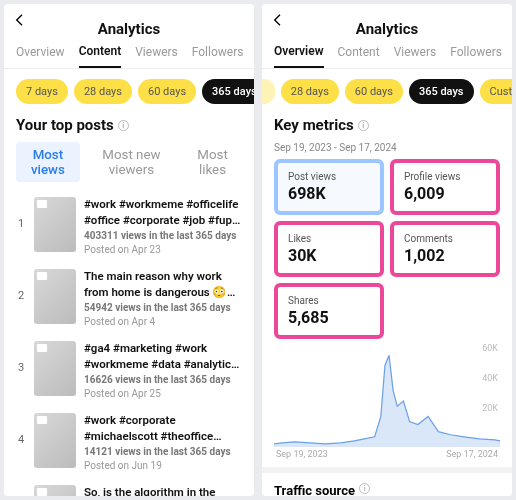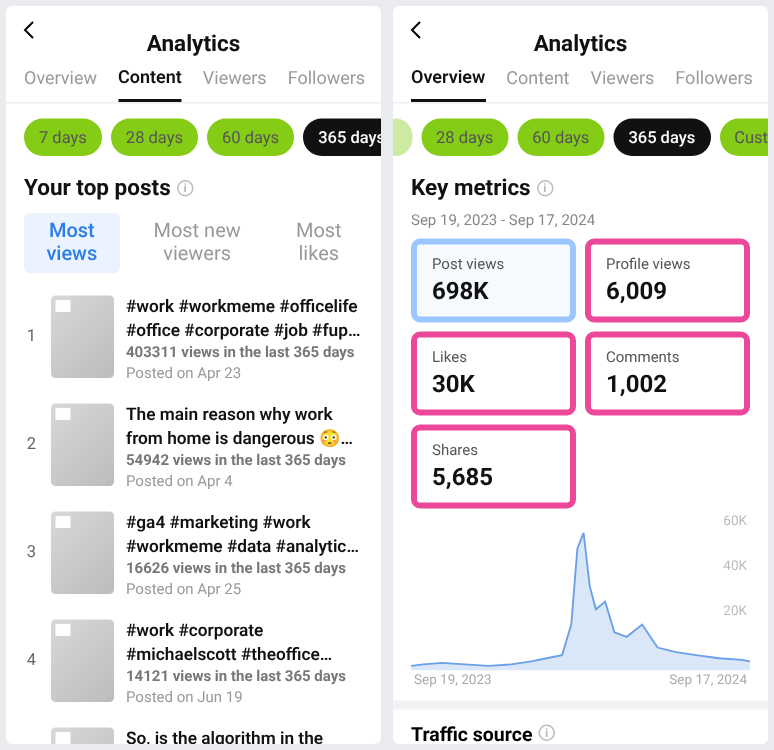--- a/index.html
+++ b/index.html
@@ -6,21 +6,21 @@
   body { background: #e9ebee; width: 516px; height: 500px; overflow: hidden; display:flex; gap:8px; padding:4px;}
   .phone { background:#fff; border-radius:4px; flex:1; height:492px; overflow:hidden; position:relative;}
   .hdr { display:flex; align-items:flex-end; justify-content:center; position:relative; height:34px; }
   .back { position:absolute; left:8px; top:8px; }
   .back svg { width:16px; height:16px; stroke:#000; stroke-width:2; fill:none;}
   .title { font-size:15px; font-weight:700; color:#111;}
   .tabs { display:flex; gap:14px; padding:0 12px; border-bottom:1px solid #eee; font-size:12px; color:#9a9a9a;align-items:center;}
   .tab { padding:6px 0 8px 0; cursor:pointer; }
   .tab.active { color:#111; font-weight:600; border-bottom:2px solid #111; }
   .seg { display:flex; gap:6px; padding:10px 12px; overflow:hidden; }
-  .seg-btn { background:#84cc16; color:#555; font-size:11px; padding:6px 10px; border-radius:14px; border:none; white-space:nowrap; cursor:pointer;}
+  .seg-btn { background:#fde047; color:#555; font-size:11px; padding:6px 10px; border-radius:14px; border:none; white-space:nowrap; cursor:pointer;}
   .seg-btn.dark { background:#111; color:#fff; font-weight:500;}
   .section-title { font-size:15px; font-weight:700; padding:2px 12px 8px 12px; color:#111; display:flex; align-items:center; gap:4px;}
   .info { width:11px; height:11px; border:1px solid #bbb; border-radius:50%; display:inline-flex; align-items:center; justify-content:center; font-size:8px; color:#bbb;}
   .filters { display:flex; gap:6px; padding:0 12px 8px 12px; font-size:11px;}
   .fbtn { background:transparent; border:none; color:#999; padding:5px 8px; border-radius:4px; cursor:pointer;}
   .fbtn.active { background:#eaf3ff; color:#2b7de9; font-weight:500;}
   .list { padding:0 12px; }
   .row { display:flex; gap:8px; padding:7px 0; }
   .rank { font-size:11px; color:#666; width:10px; padding-top:20px; text-align:center;}
   .thumb { width:42px; height:55px; background:linear-gradient(135deg,#d8d8d8,#bcbcbc); border-radius:3px; position:relative; flex-shrink:0;}

